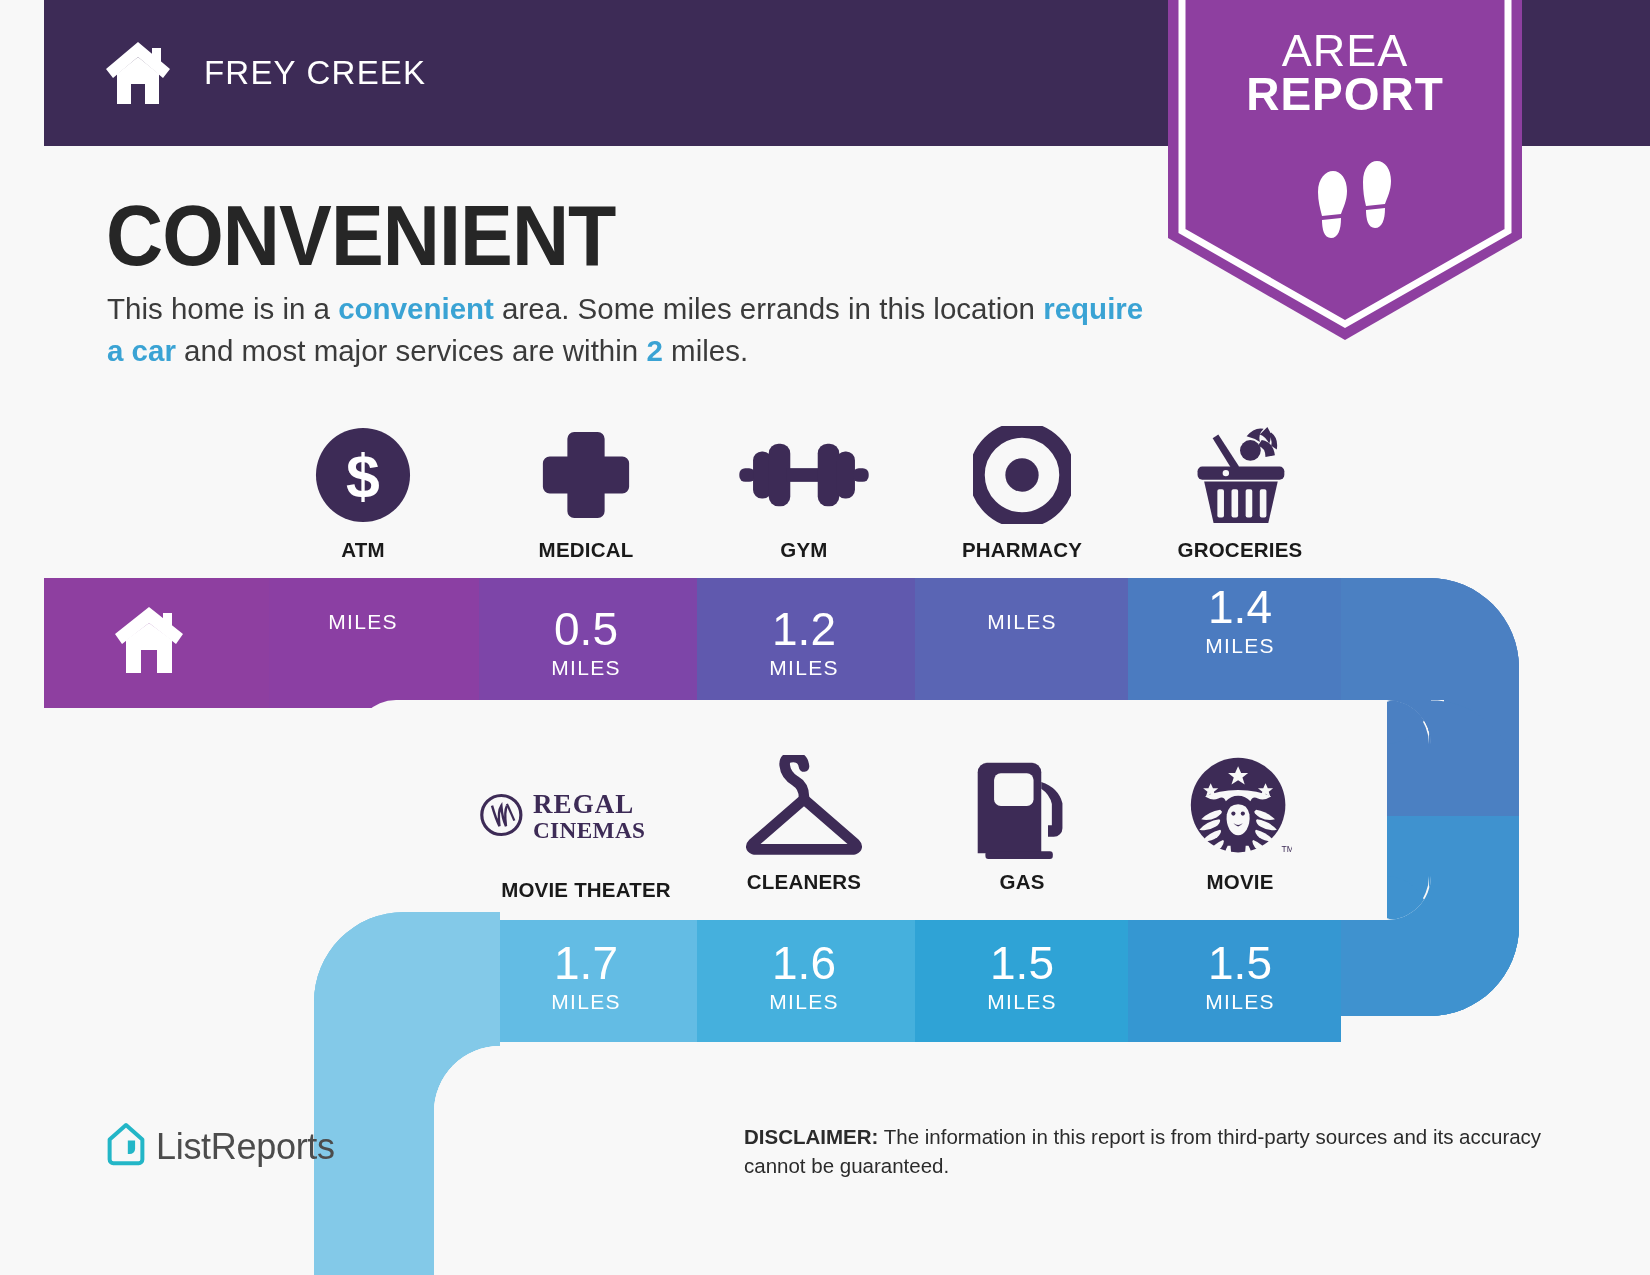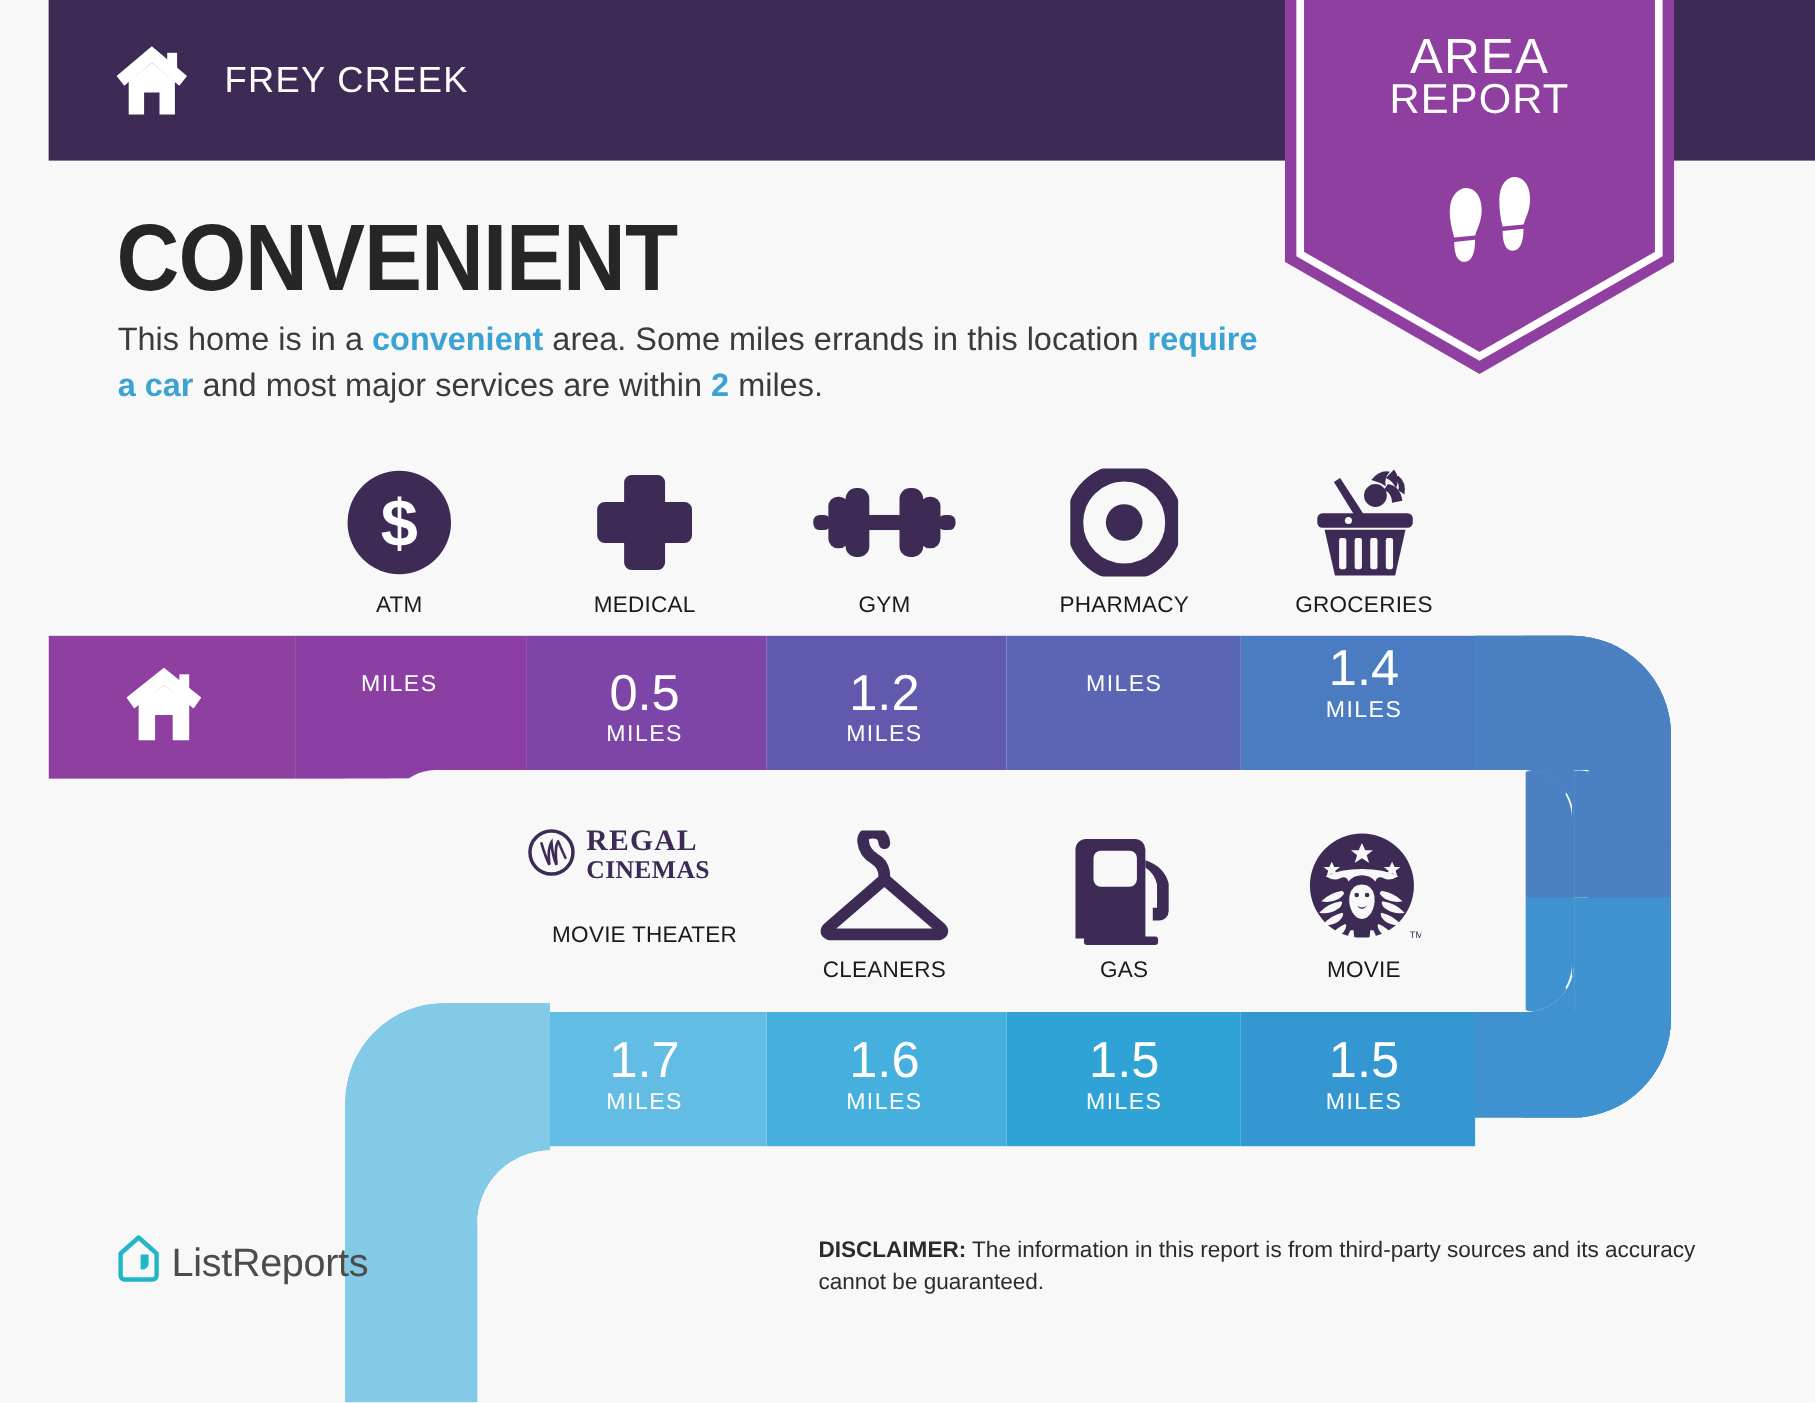--- a/index.html
+++ b/index.html
@@ -44,21 +44,21 @@
     position: absolute;
     left: 0; top: 42px;
     width: 354px;
     text-align: center;
     color: #fff;
     font-size: 45px;
     font-weight: 400;
     line-height: 0.95;
     letter-spacing: 1px;
   }
-  #badge-text .l2 { display:block; font-size: 38px; }
+  #badge-text .l2 { display:block; font-size: 46px; font-weight: bold; }
   #badge-feet {
     position: absolute;
     left: 142px; top: 170px;
     width: 90px; height: 90px;
   }
 
   
   #headline {
     position: absolute; left: 62px; top: 186px;
     font-family: "Liberation Sans Narrow", "Liberation Sans", sans-serif;
@@ -88,21 +88,21 @@
     width: 232px;
     text-align: center;
   }
   .cell .glyph {
     height: 110px;
     display: flex; align-items: center; justify-content: center;
   }
   .cell .lbl {
     margin-top: 8px;
     font-size: 20.5px;
-    font-weight: normal;
+    font-weight: bold;
     color: #1a1a1a;
     letter-spacing: 0.2px;
   }
 
   
   .dist {
     position: absolute;
     width: 232px;
     text-align: center;
     color: #fff;
@@ -348,21 +348,21 @@
   <div class="dist" style="left:862px; top:606px;">
     <div class="unit">MILES</div>
   </div>
   <div class="dist" style="left:1080px; top:584px;">
     <div class="num">1.4</div>
     <div class="unit">MILES</div>
   </div>
 
   <div class="iconrow">
 
-    <div class="cell" style="left:426px; top:720px;">
+    <div class="cell" style="left:426px; top:760px;">
       <div class="glyph">
         <svg viewBox="0 0 230 64" width="214" height="60">
           <circle cx="24" cy="32" r="21" fill="none" stroke="#3d2b56" stroke-width="3.4"></circle>
           <path d="M14 22 q4 14 8 22 q-2 -16 2 -22 q1 14 5 22 q-2 -16 1 -22" fill="none" stroke="#3d2b56" stroke-width="2.6"></path>
           <path d="M30 20 l8 18" stroke="#3d2b56" stroke-width="2.4" fill="none"></path>
           <text x="58" y="30" font-family="Liberation Serif, serif" font-size="29" font-weight="bold" fill="#3d2b56" letter-spacing="1.2">REGAL</text>
           <text x="58" y="57" font-family="Liberation Serif, serif" font-size="25" font-weight="bold" fill="#3d2b56" letter-spacing="0.4">CINEMAS</text>
         </svg>
       </div>
       <div class="lbl">MOVIE THEATER</div>

